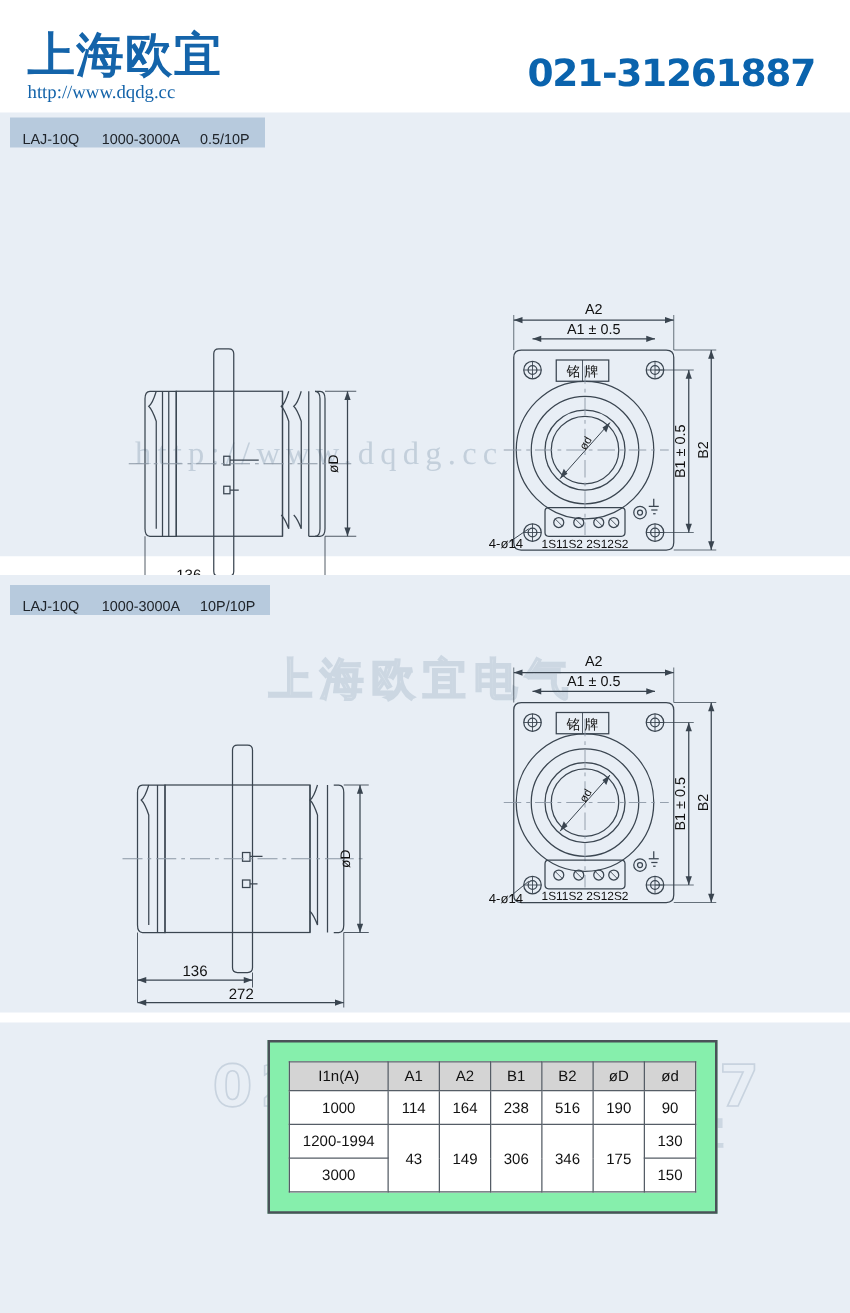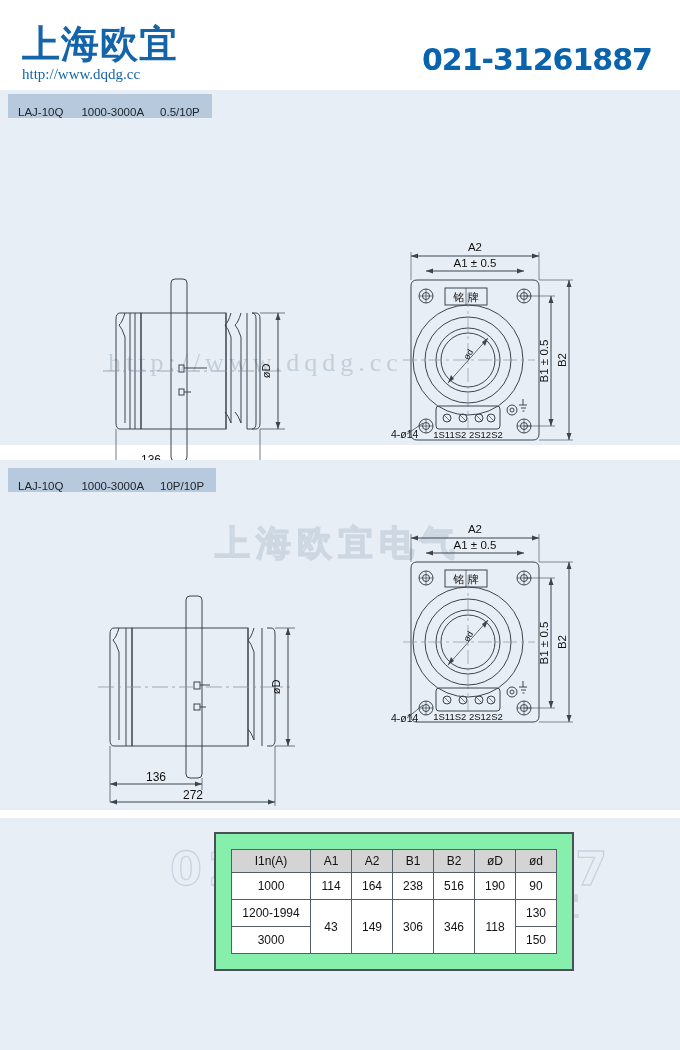--- a/index.html
+++ b/index.html
@@ -377,21 +377,21 @@
             <td>516</td>
             <td>190</td>
             <td>90</td>
           </tr>
           <tr>
             <td>1200-1994</td>
             <td rowspan="2">43</td>
             <td rowspan="2">149</td>
             <td rowspan="2">306</td>
             <td rowspan="2">346</td>
-            <td rowspan="2">118</td>
+            <td rowspan="2">175</td>
             <td>130</td>
           </tr>
           <tr>
             <td>3000</td>
             <td>150</td>
           </tr>
         </tbody>
       </table>
     </div>
   </div>

